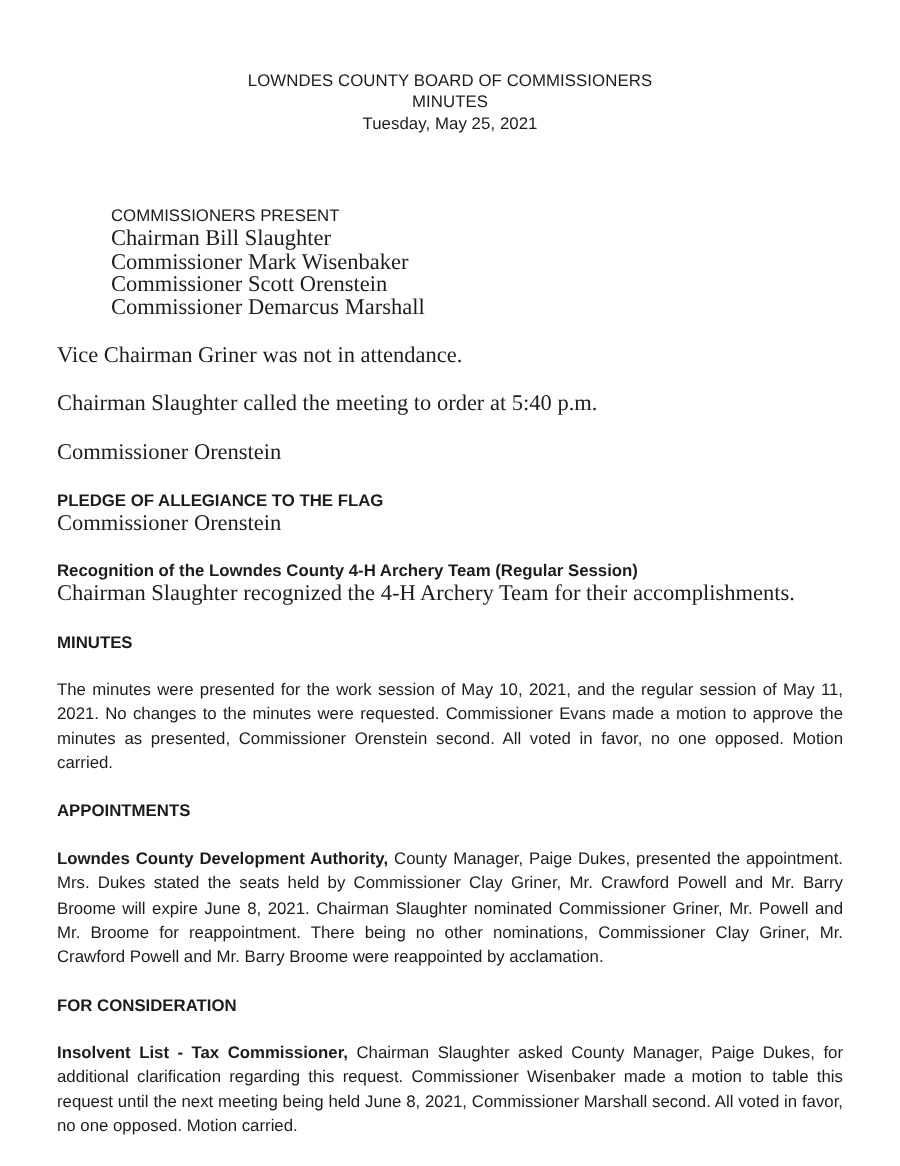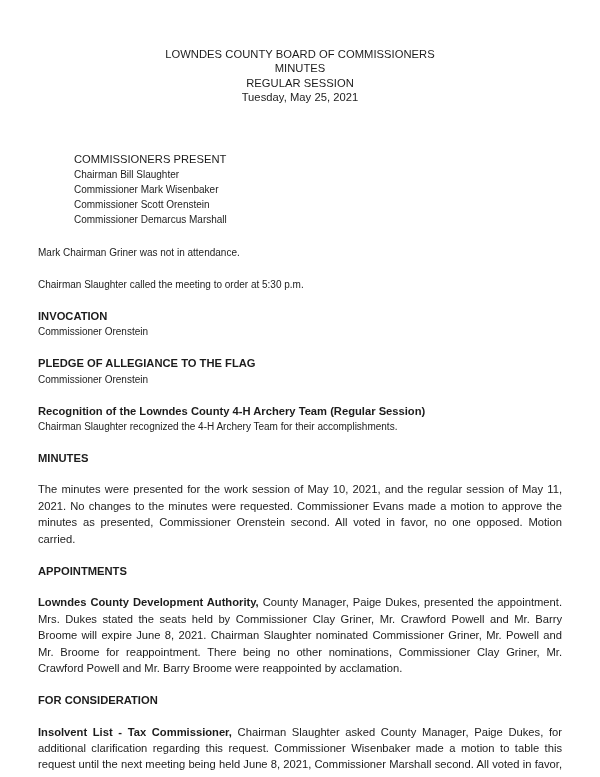--- a/index.html
+++ b/index.html
@@ -55,22 +55,23 @@
   }
   .heading {
     font-size: 11.2px;
     line-height: 15.2px;
     font-weight: bold;
   }
   .heading.plain {
     font-weight: normal;
   }
   .line {
-    font-size: 10px;
+    font-size: 15px;
     line-height: 15.2px;
+    font-family: Liberation Serif, serif;
   }
   .para {
     font-size: 11.2px;
     line-height: 16.4px;
     text-align: justify;
     text-justify: inter-word;
     margin-top: 15px;
   }
   .para b {
     font-weight: bold;
@@ -79,42 +80,40 @@
 </style>
 </head>
 <body>
 
 <div class="page">
   <div class="content">
 
     <div class="title-block">
       <div class="title-line">LOWNDES COUNTY BOARD OF COMMISSIONERS</div>
       <div class="title-line">MINUTES</div>
-      <div class="title-line">REGULAR SESSION</div>
       <div class="title-line date">Tuesday, May 25, 2021</div>
     </div>
 
     <div class="section first-section">
       <div class="heading plain">COMMISSIONERS PRESENT</div>
       <div class="line">Chairman Bill Slaughter</div>
       <div class="line">Commissioner Mark Wisenbaker</div>
       <div class="line">Commissioner Scott Orenstein</div>
       <div class="line">Commissioner Demarcus Marshall</div>
     </div>
 
     <div class="section">
-      <div class="line">Mark Chairman Griner was not in attendance.</div>
+      <div class="line">Vice Chairman Griner was not in attendance.</div>
     </div>
 
     <div class="section">
-      <div class="line">Chairman Slaughter called the meeting to order at 5:30 p.m.</div>
+      <div class="line">Chairman Slaughter called the meeting to order at 5:40 p.m.</div>
     </div>
 
     <div class="section">
-      <div class="heading">INVOCATION</div>
       <div class="line">Commissioner Orenstein</div>
     </div>
 
     <div class="section">
       <div class="heading">PLEDGE OF ALLEGIANCE TO THE FLAG</div>
       <div class="line">Commissioner Orenstein</div>
     </div>
 
     <div class="section">
       <div class="heading">Recognition of the Lowndes County 4-H Archery Team (Regular Session)</div>

